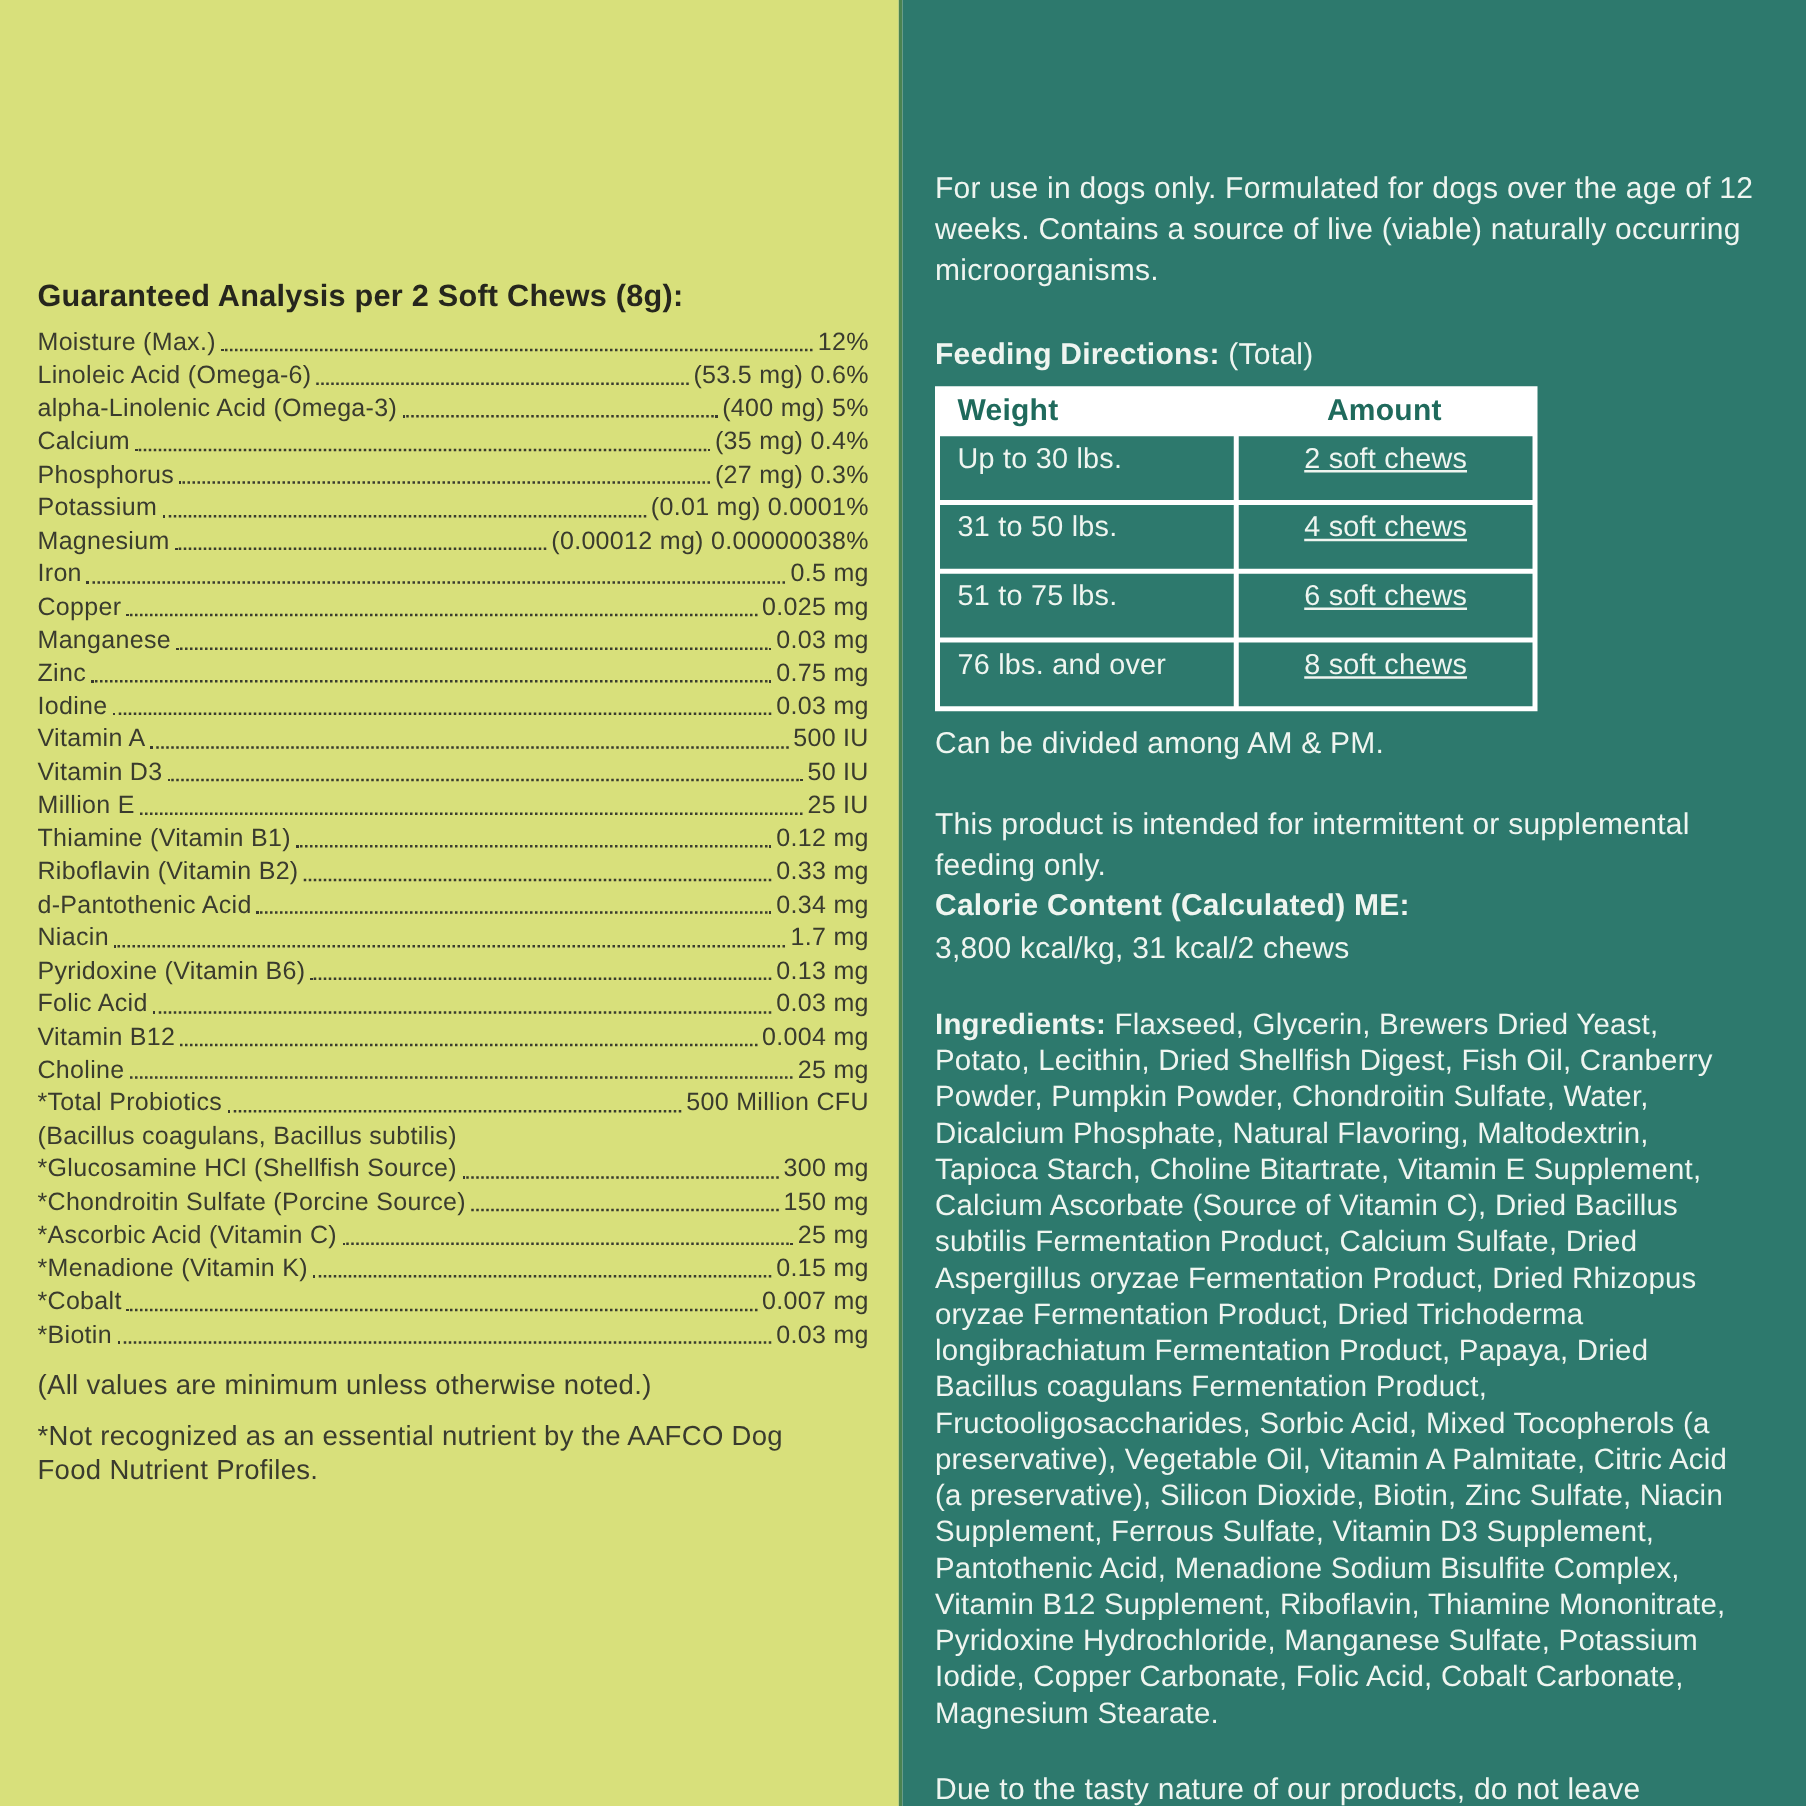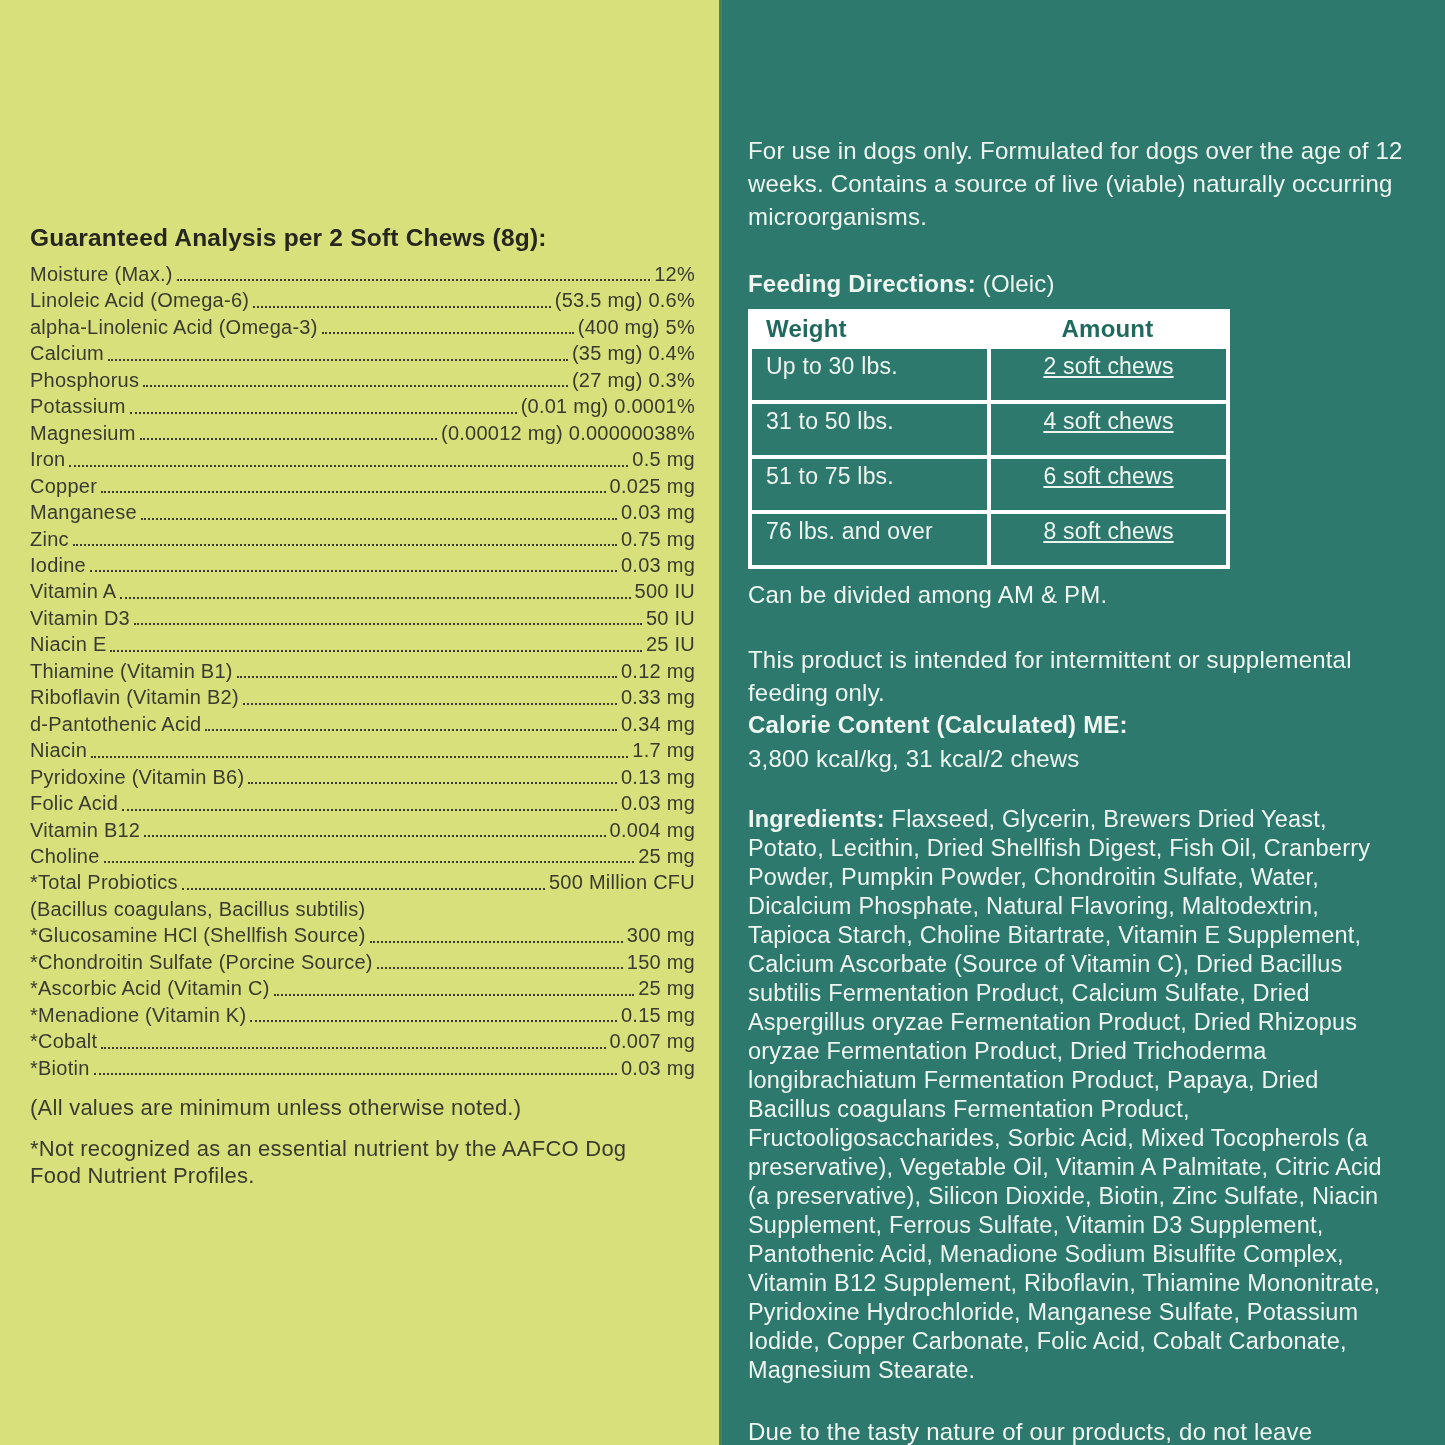--- a/index.html
+++ b/index.html
@@ -218,21 +218,21 @@
     <span class="ga-value">500 IU</span>
   </div>
 
   <div class="ga-row">
     <span class="ga-label">Vitamin D3</span>
     <span class="ga-leader"></span>
     <span class="ga-value">50 IU</span>
   </div>
 
   <div class="ga-row">
-    <span class="ga-label">Niacin E</span>
+    <span class="ga-label">Million E</span>
     <span class="ga-leader"></span>
     <span class="ga-value">25 IU</span>
   </div>
 
   <div class="ga-row">
     <span class="ga-label">Thiamine (Vitamin B1)</span>
     <span class="ga-leader"></span>
     <span class="ga-value">0.12 mg</span>
   </div>
 
@@ -328,21 +328,21 @@
 </div>
   <p class="ga-note">(All values are minimum unless otherwise noted.)</p>
   <p class="ga-note">*Not recognized as an essential nutrient by the AAFCO Dog Food Nutrient Profiles.</p>
 </section>
 
 <div class="panel-divider"></div>
 
 <section class="right-panel">
   <p class="usage-para">For use in dogs only. Formulated for dogs over the age of 12 weeks. Contains a source of live (viable) naturally occurring microorganisms.</p>
 
-  <h3 class="fd-heading"><strong>Feeding Directions:</strong><span> (Oleic)</span></h3>
+  <h3 class="fd-heading"><strong>Feeding Directions:</strong><span> (Total)</span></h3>
 
   <div class="fd-table">
     <div class="fd-header-row">
       <div class="fd-h-weight">Weight</div>
       <div class="fd-h-amount">Amount</div>
     </div>
 
   <div class="fd-row">
     <div class="fd-cell weight">Up to 30 lbs.</div>
     <div class="fd-cell amount">2 soft chews</div>

